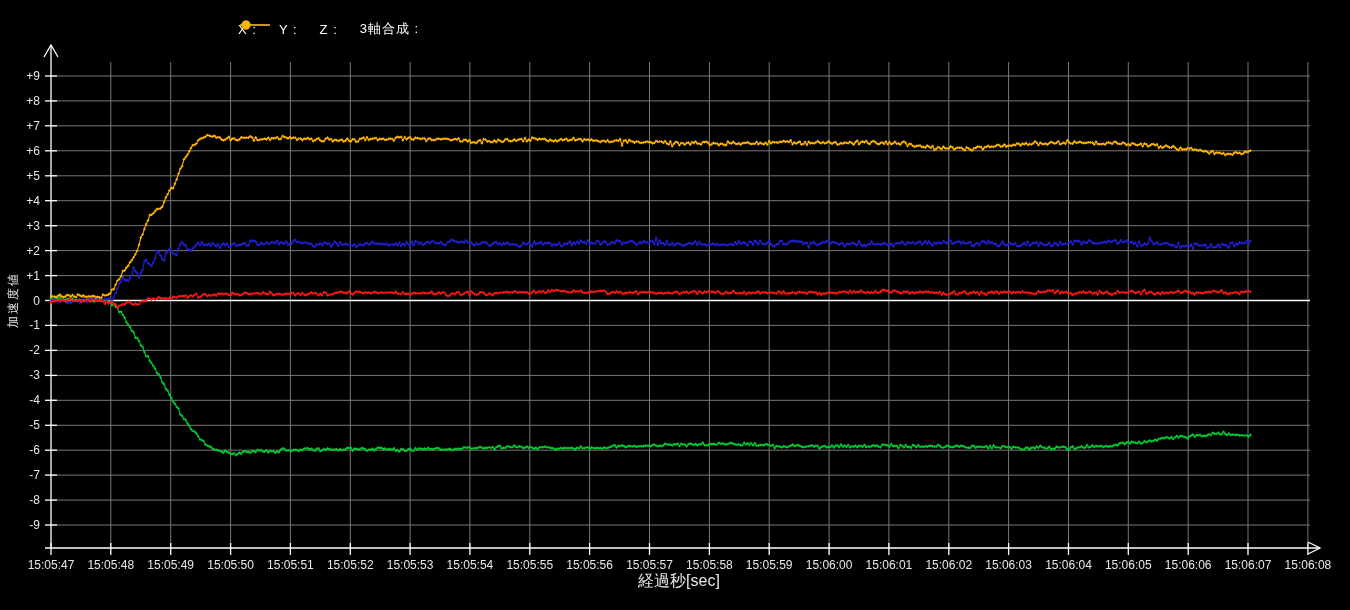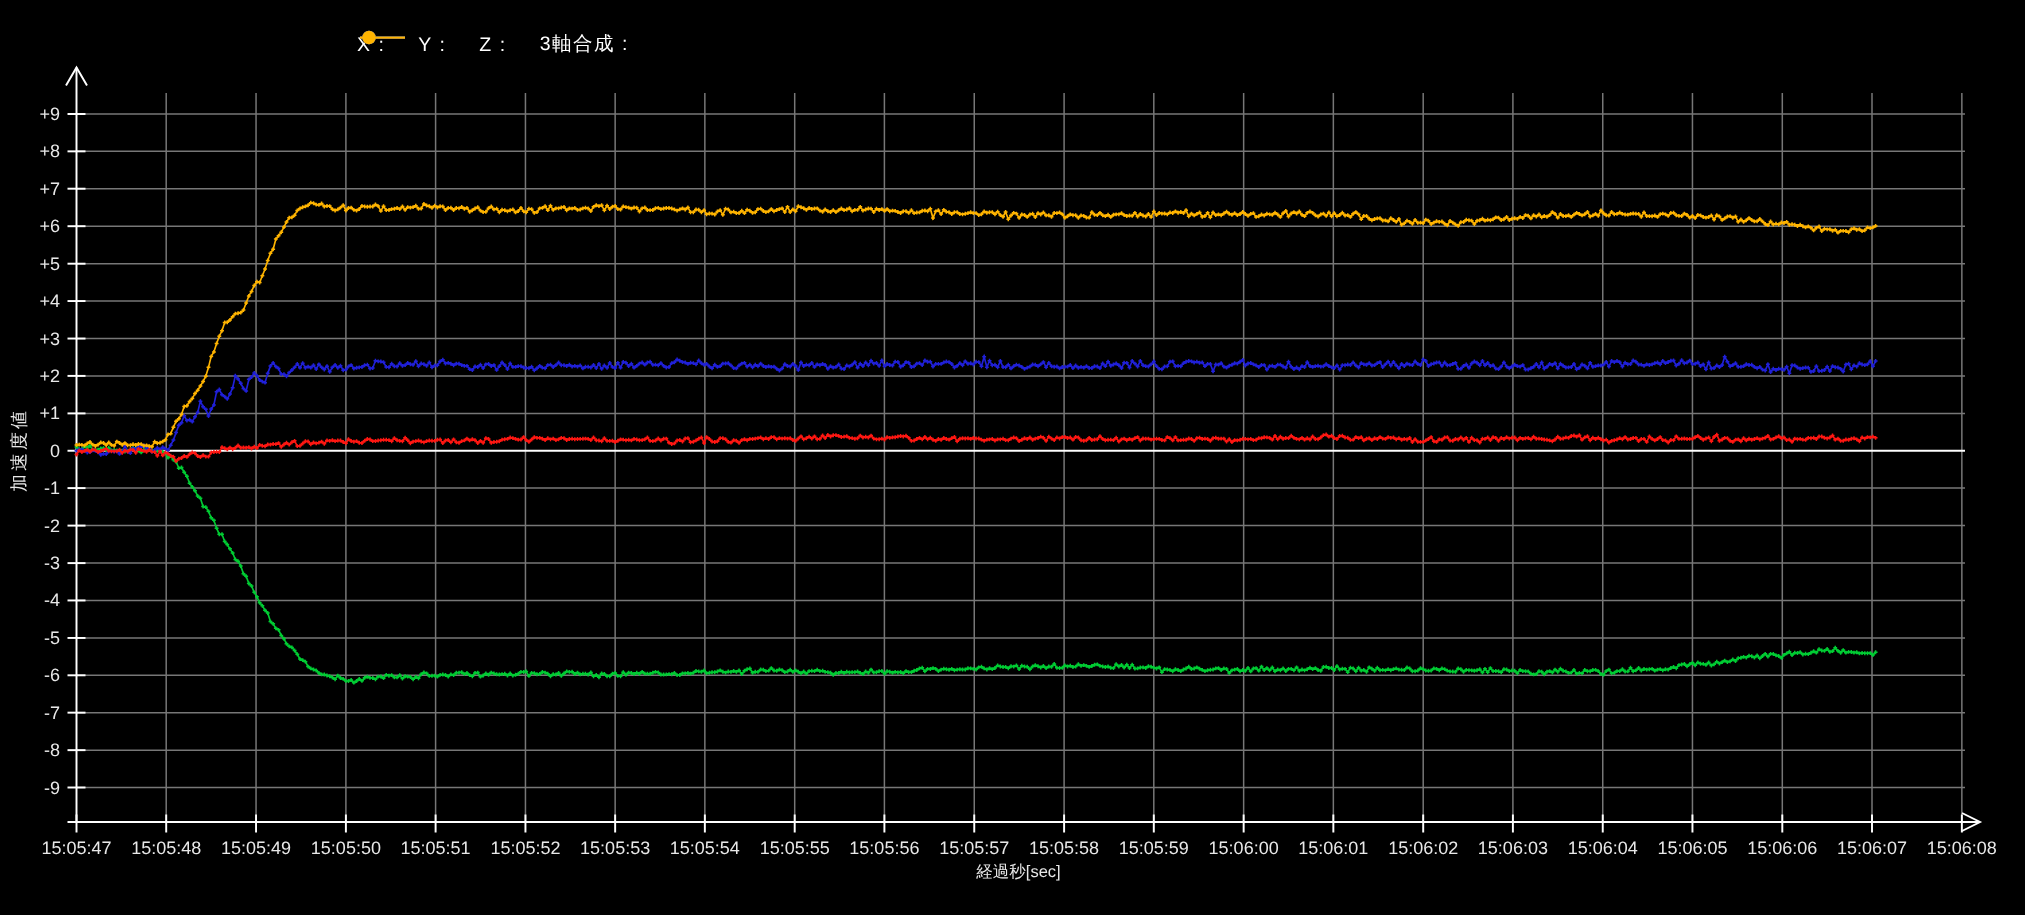--- a/index.html
+++ b/index.html
@@ -13,21 +13,21 @@
     position:absolute;left:238px;top:20px;display:flex;align-items:center;gap:22px;
   }
   .legend-item{display:flex;align-items:center;gap:4px;}
   .legend-label{color:#ffffff;font-size:13px;letter-spacing:1px;white-space:nowrap;}
   .ylabel{
     position:absolute;left:13px;top:300px;transform:translate(-50%,-50%) rotate(-90deg);
     color:#e8e8e8;font-size:12px;white-space:nowrap;letter-spacing:2px;
   }
   .xlabel{
     position:absolute;left:679px;top:581px;transform:translate(-50%,-50%);
-    color:#e8e8e8;font-size:11px;white-space:nowrap;
+    color:#e8e8e8;font-size:16px;white-space:nowrap;
   }
 </style>
 </head>
 <body>
 
 <div class="chart-root">
 
   <svg id="plot-svg" width="1350" height="610">
       <g>
         <line x1="110.8" y1="62" x2="110.8" y2="548" stroke="#777777" stroke-width="1"></line>

